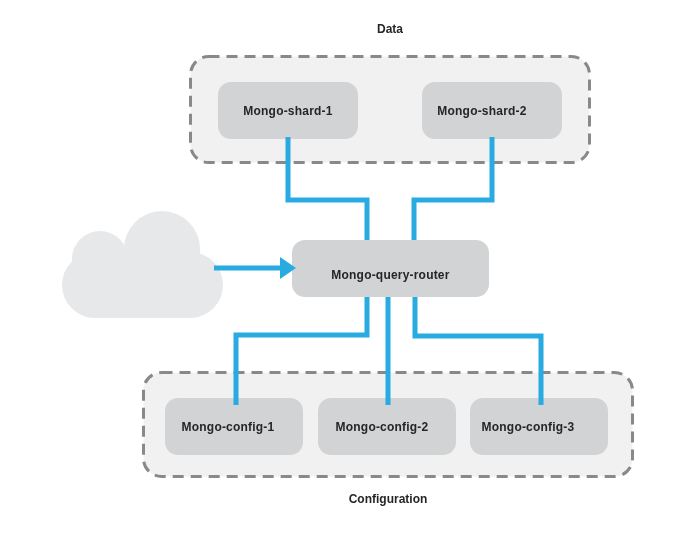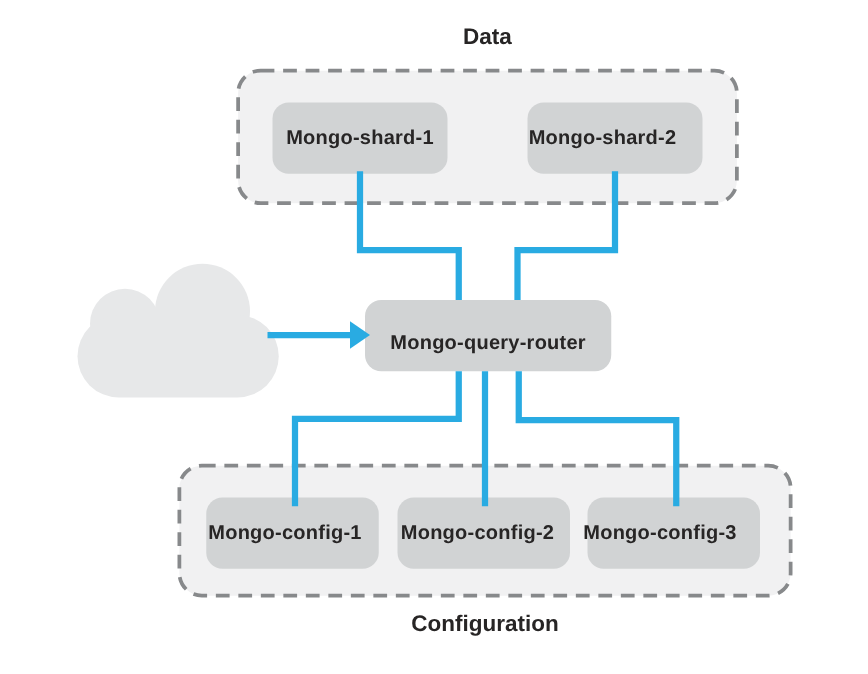--- a/index.html
+++ b/index.html
@@ -41,22 +41,22 @@
   .label{
     position:absolute;
     display:flex;
     align-items:center;
     justify-content:center;
     font-weight:bold;
     color:var(--text);
     text-align:center;
     white-space:nowrap;
   }
-  .group-label{font-size:18px;}
-  .node-label{font-size:16px;letter-spacing:0.2px;}
+  .group-label{font-size:12px;}
+  .node-label{font-size:12px;letter-spacing:0.2px;}
   .cloud-label{font-size:17px;}
 </style>
 </head>
 <body>
 
 <div class="stage">
 
   <svg class="layer" width="694" height="539" viewBox="0 0 694 539">
 
     <rect class="group-box" x="190.5" y="56.5" width="399" height="106" rx="18"></rect>

